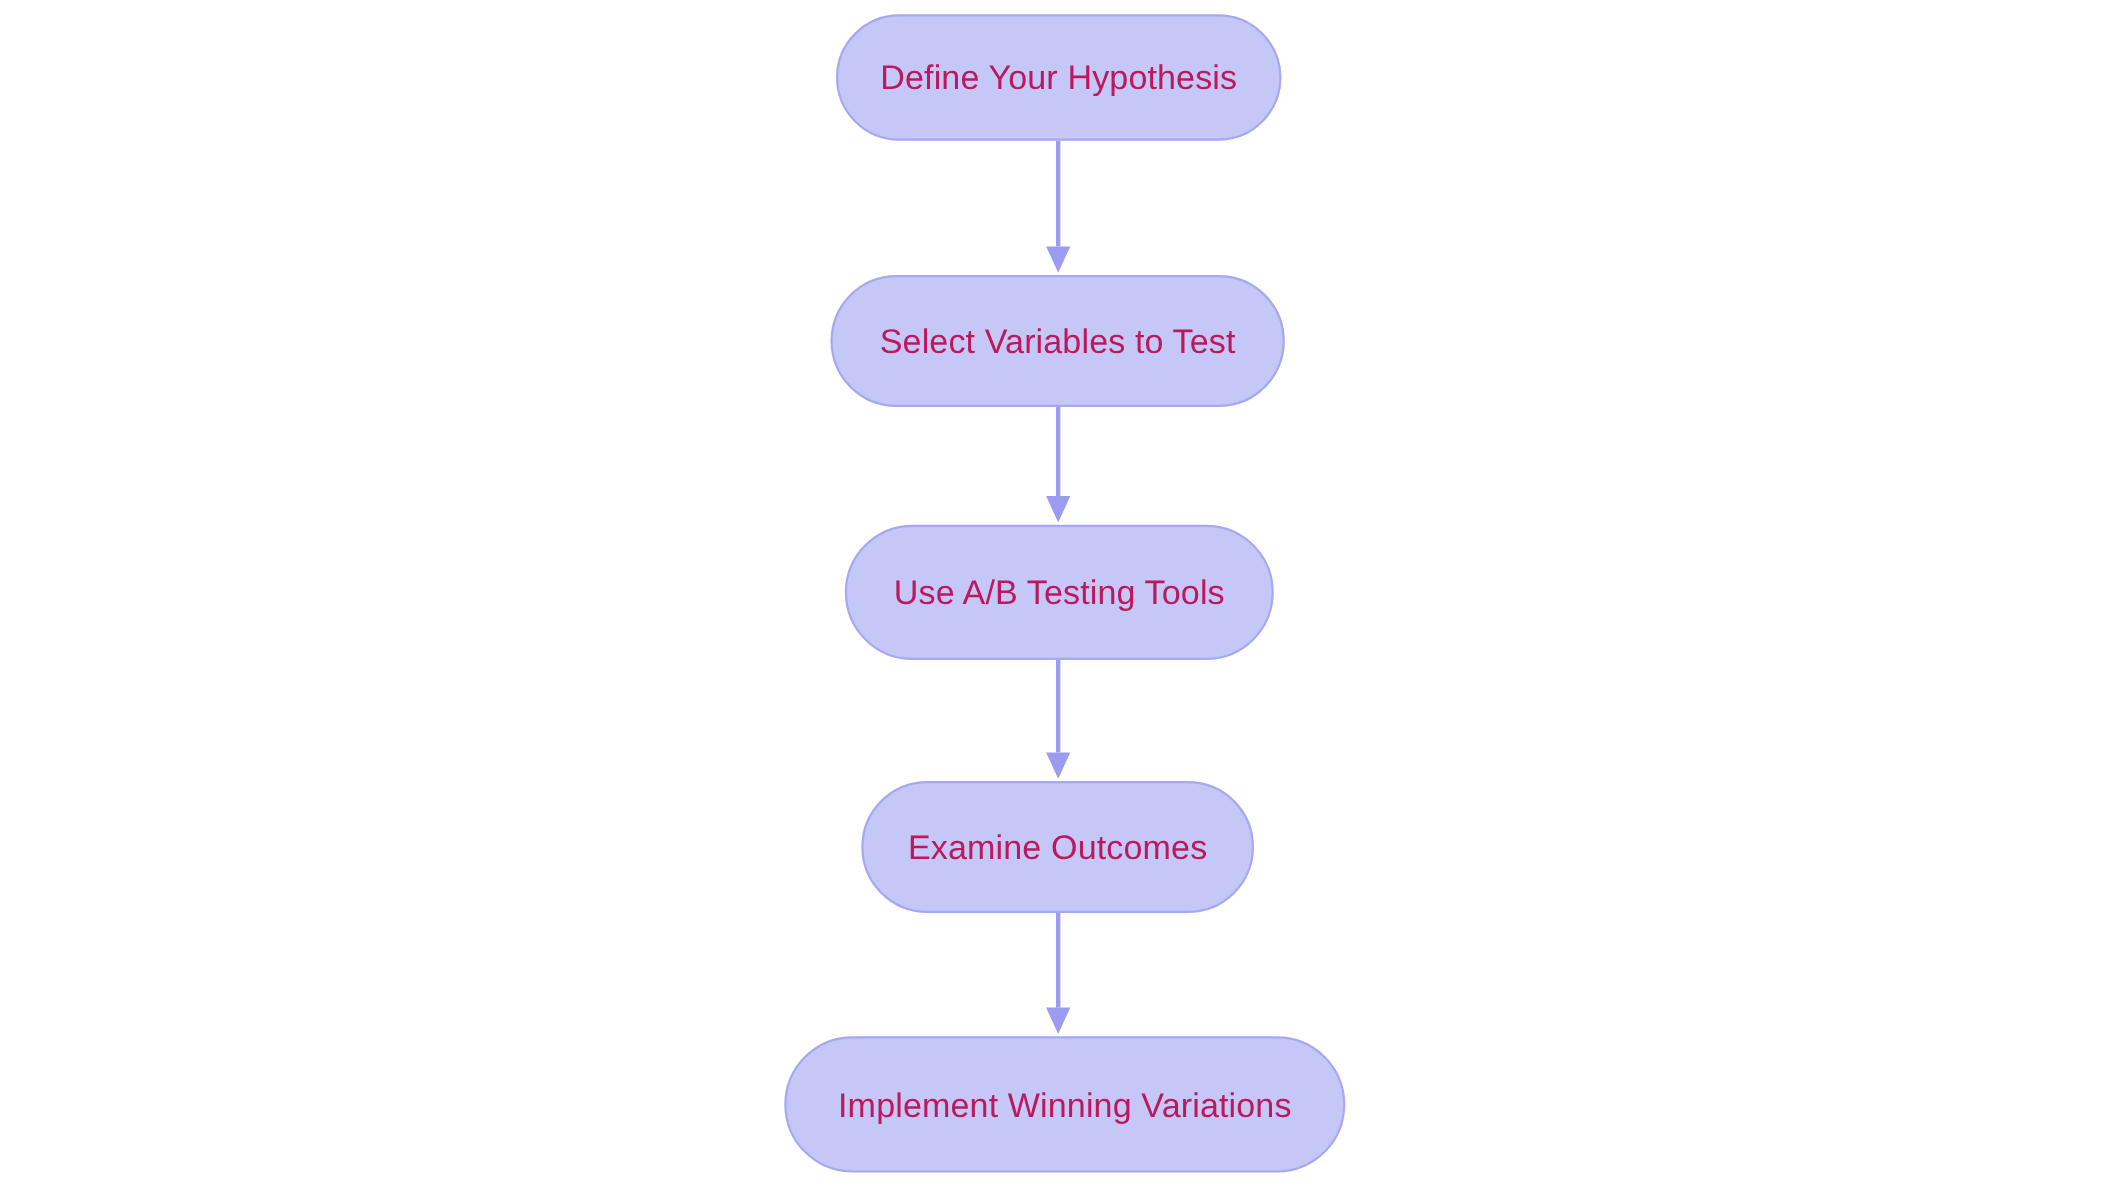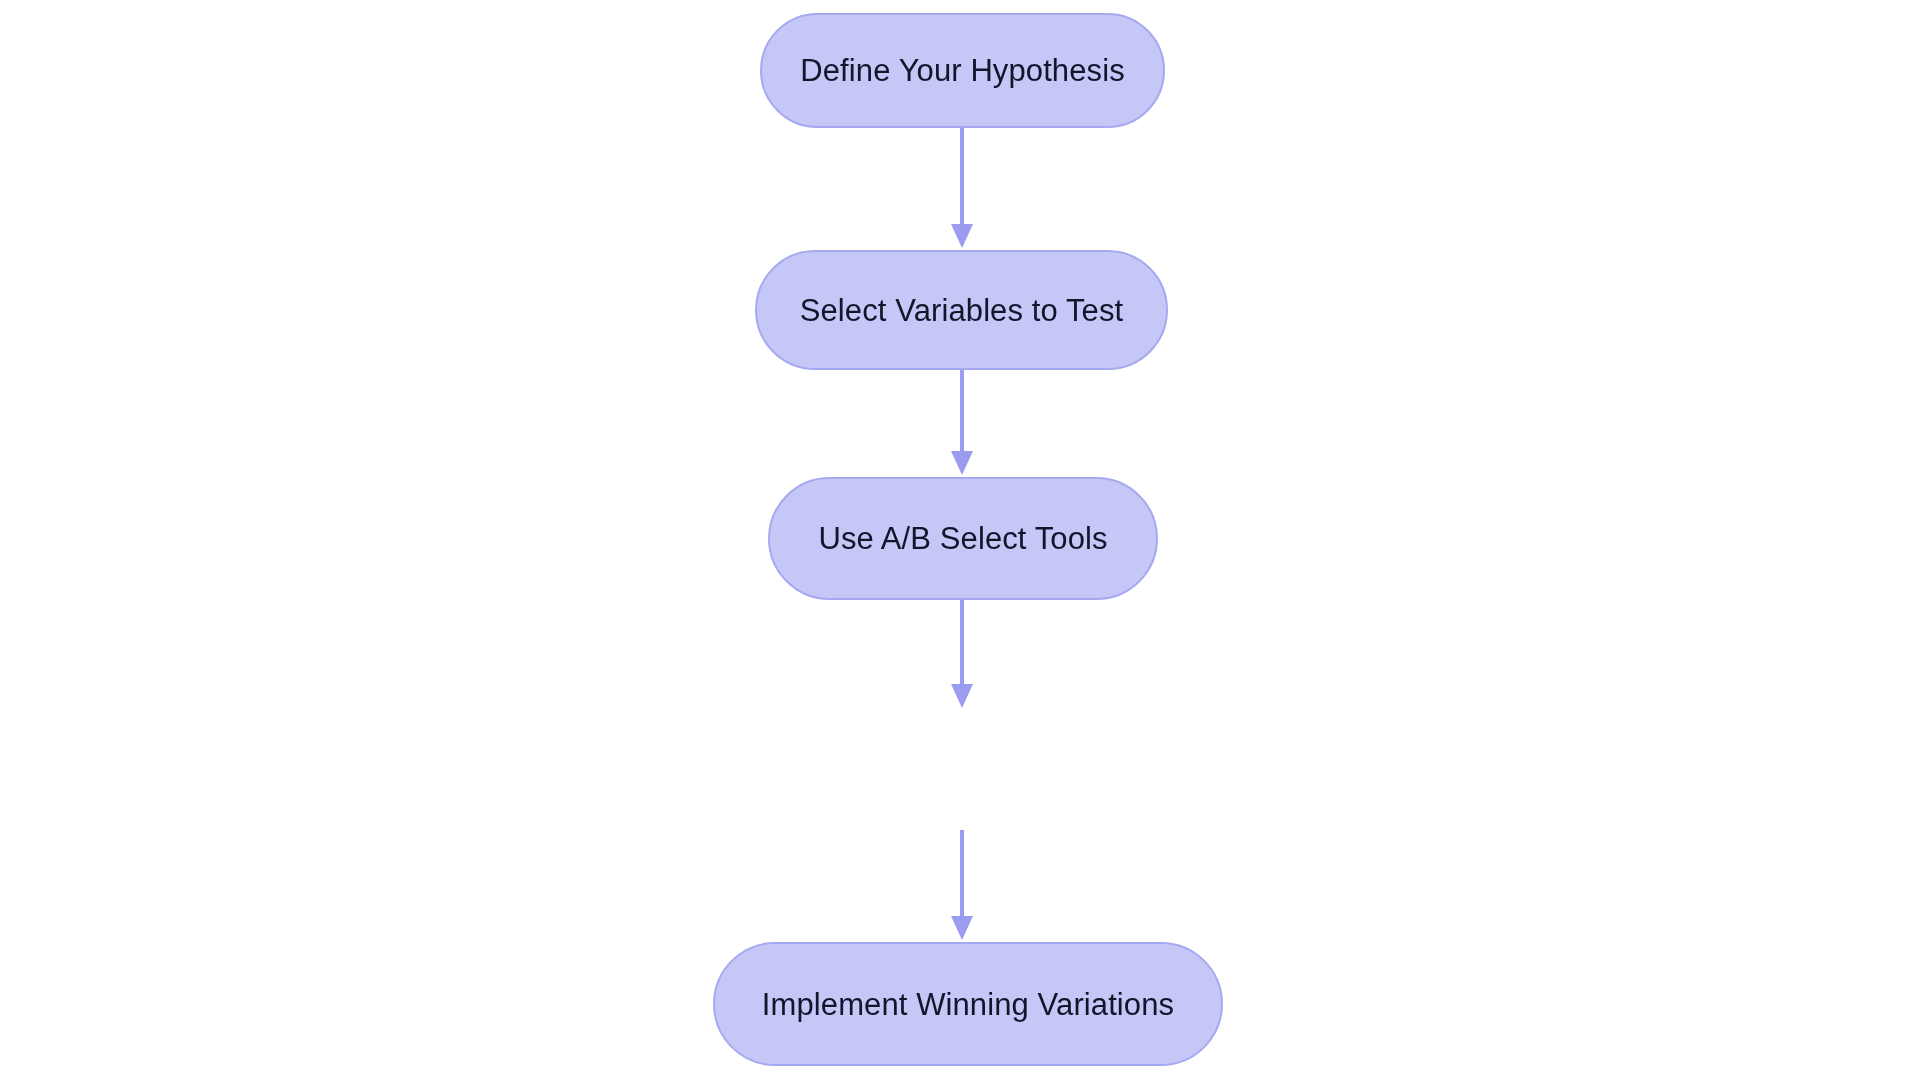--- a/index.html
+++ b/index.html
@@ -29,21 +29,21 @@
     border-radius: 999px;
     color: #2b2bd4;
     font-family: "Liberation Sans", sans-serif;
     font-size: 31px;
     font-weight: 400;
     letter-spacing: 0.1px;
     white-space: nowrap;
     line-height: 1;
   }
   .node-label {
-    color: #0f172a;
+    color: #be185d;
     pointer-events: none;
   }
   .flow-connector {
     position: absolute;
     pointer-events: none;
   }
   .flow-connector svg {
     display: block;
     overflow: visible;
   }
@@ -69,30 +69,33 @@
   </div>
 
   <div class="flow-connector" id="flow-connector-2" style="left: 949px; top: 370px;">
     <svg width="26" height="107" viewBox="0 0 26 107" xmlns="http://www.w3.org/2000/svg">
       <line x1="13" y1="0" x2="13" y2="81" stroke="#9b9bf0" stroke-width="4"></line>
       <polygon points="2,81 24,81 13,105" fill="#9b9bf0"></polygon>
     </svg>
   </div>
 
   <div class="flow-node" id="flow-node-3" style="left: 768px; top: 477px; width: 390px; height: 123px; background: rgb(197, 199, 247); border-color: rgb(166, 169, 240); color: rgb(43, 43, 212);">
-    <span class="node-label">Use A/B Select Tools</span>
+    <span class="node-label">Use A/B Testing Tools</span>
   </div>
 
   <div class="flow-connector" id="flow-connector-3" style="left: 949px; top: 600px;">
     <svg width="26" height="110" viewBox="0 0 26 110" xmlns="http://www.w3.org/2000/svg">
       <line x1="13" y1="0" x2="13" y2="84" stroke="#9b9bf0" stroke-width="4"></line>
       <polygon points="2,84 24,84 13,108" fill="#9b9bf0"></polygon>
     </svg>
   </div>
 
+  <div class="flow-node" id="flow-node-4" style="left: 783px; top: 710px; width: 357px; height: 120px; background: rgb(197, 199, 247); border-color: rgb(166, 169, 240); color: rgb(43, 43, 212);">
+    <span class="node-label">Examine Outcomes</span>
+  </div>
 
   <div class="flow-connector" id="flow-connector-4" style="left: 949px; top: 830px;">
     <svg width="26" height="112" viewBox="0 0 26 112" xmlns="http://www.w3.org/2000/svg">
       <line x1="13" y1="0" x2="13" y2="86" stroke="#9b9bf0" stroke-width="4"></line>
       <polygon points="2,86 24,86 13,110" fill="#9b9bf0"></polygon>
     </svg>
   </div>
 
   <div class="flow-node" id="flow-node-5" style="left: 713px; top: 942px; width: 510px; height: 124px; background: rgb(197, 199, 247); border-color: rgb(166, 169, 240); color: rgb(43, 43, 212);">
     <span class="node-label">Implement Winning Variations</span>

